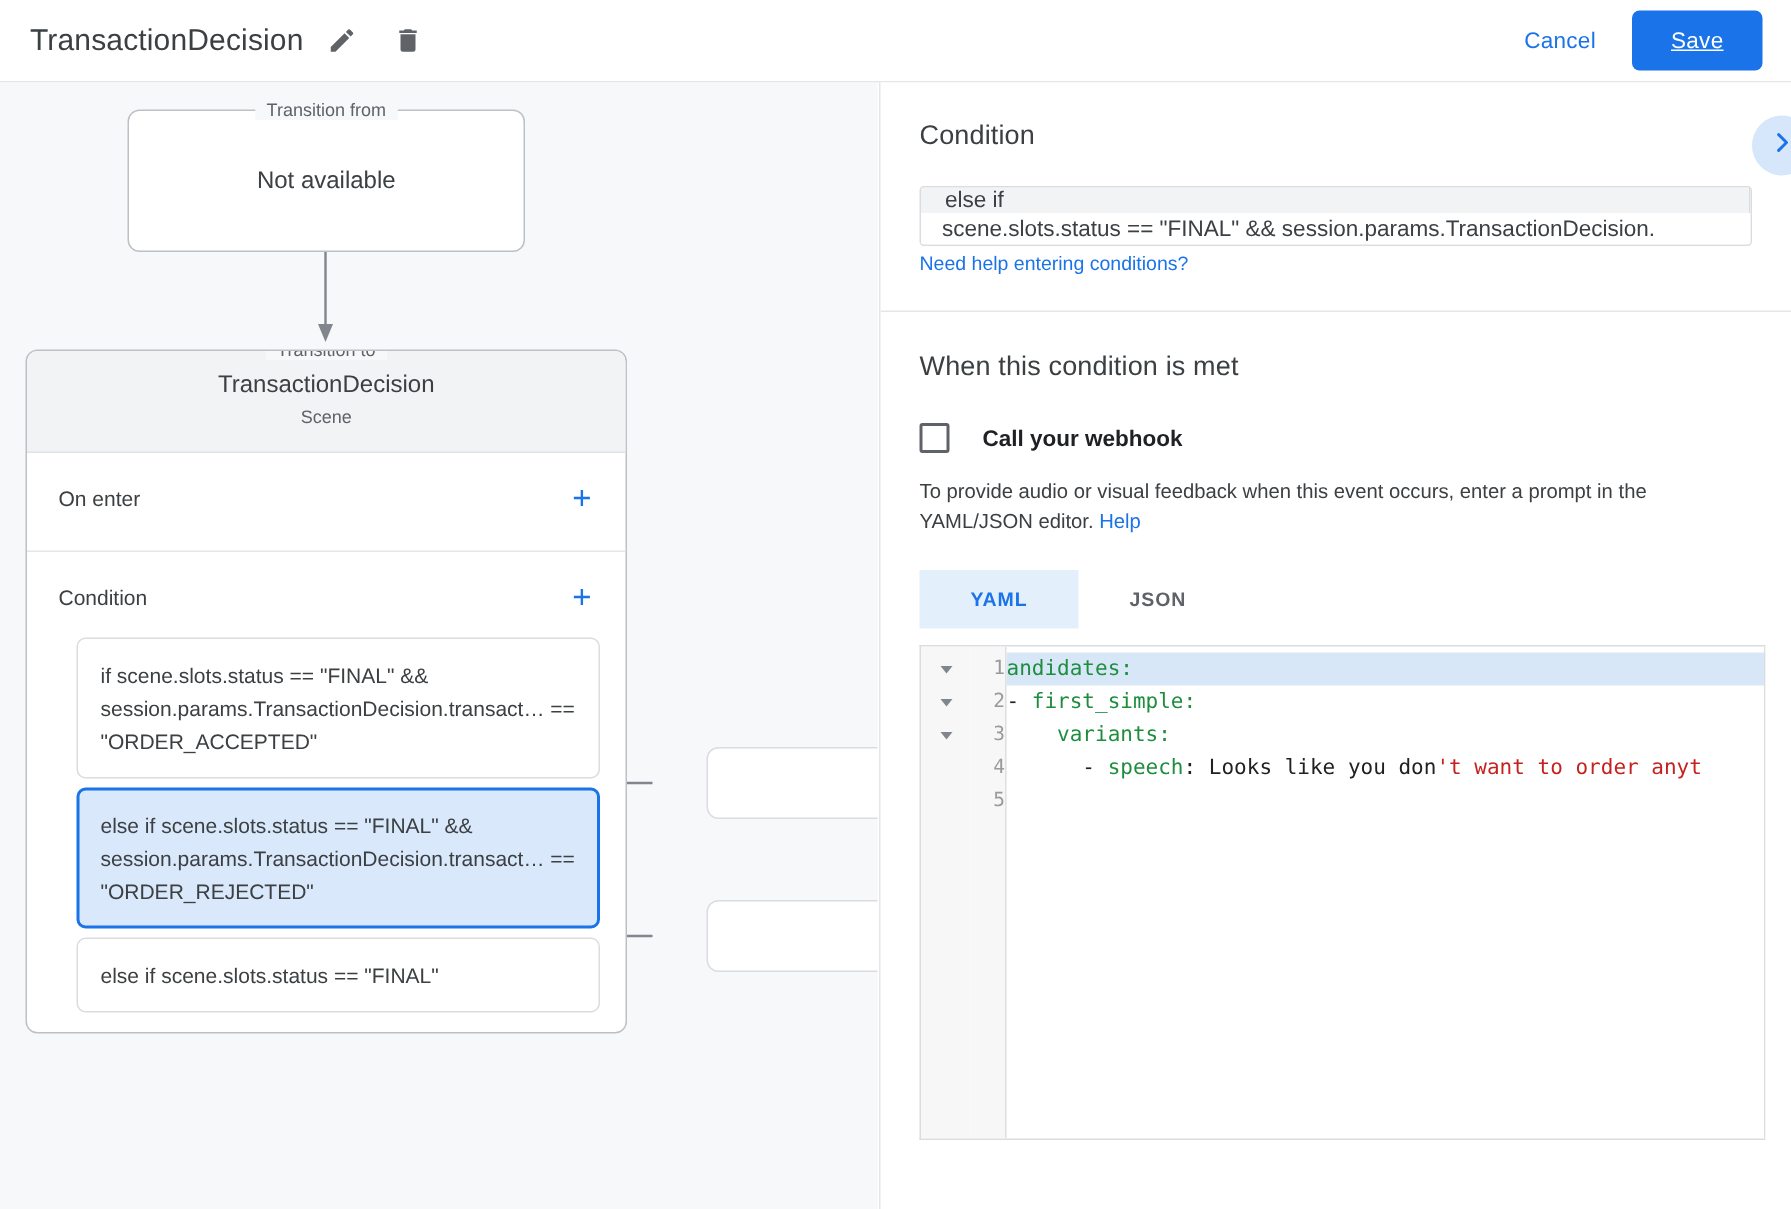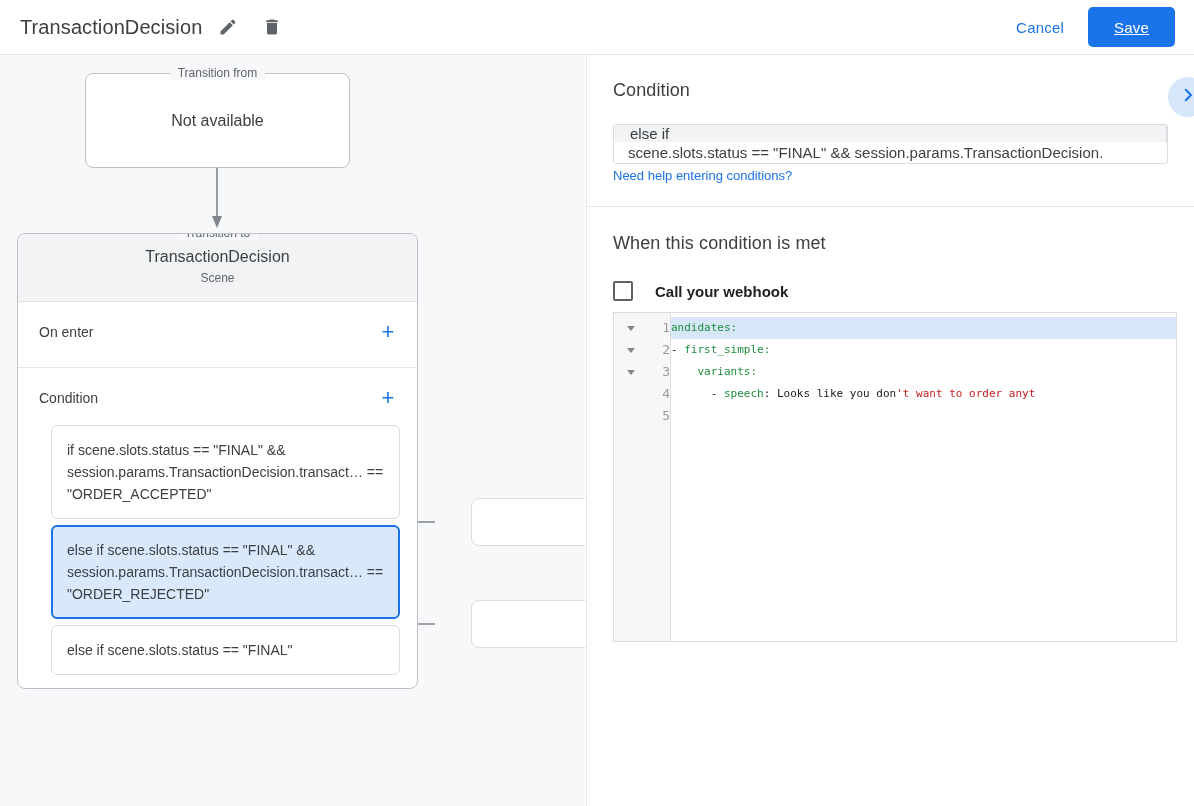--- a/index.html
+++ b/index.html
@@ -175,21 +175,21 @@
     width: 24px; background: #f7f7f7; border-right: 1px solid #e0e0e0;
     padding-top: 4px; text-align: right; flex: 0 0 auto;
   }
   .num-cell {
     height: 22px; line-height: 22px; font-family: "DejaVu Sans Mono", monospace;
     font-size: 13px; color: #9a9a9a;
   }
   .code-area { flex: 1 1 auto; padding-top: 4px; overflow: hidden; position: relative; }
   .code-line {
     height: 22px; line-height: 22px; white-space: pre;
-    font-family: "DejaVu Sans Mono", monospace; font-size: 11px; color: #202124;
+    font-family: "DejaVu Sans Mono", monospace; font-size: 14px; color: #202124;
   }
   .code-line.hl { background: #d7e7f8; }
   .tok-key { color: #1e8e3e; }
   .tok-str { color: #c5221f; }
   .tok-plain { color: #202124; }
   .editor-scroll-edge {
     position: absolute; right: 0; top: 0; width: 1px; height: 100%; background: #dadce0;
   }
 </style>
 </head>
@@ -300,21 +300,28 @@
 
     <div class="rp-met-block">
       <div class="met-heading">When this condition is met</div>
 
       <div class="cb-row">
         <div class="cb"></div>
         <div class="cb-label">Call your webhook</div>
       </div>
 
 
-
+      <div class="helper-text">
+        <span>To provide audio or visual feedback when this event occurs, enter a prompt in the YAML/JSON editor. </span><a>Help</a>
+      </div>
+
+      <div class="tabs">
+        <button class="tab active">YAML</button>
+        <button class="tab">JSON</button>
+      </div>
 
       <div class="editor">
         <div class="fold-gutter">
             <div class="fold-cell">
               <svg width="10" height="10" viewBox="0 0 10 10">
                 <polygon points="1,3 9,3 5,8" fill="#80868b"></polygon>
               </svg>
             </div>
             <div class="fold-cell">
               <svg width="10" height="10" viewBox="0 0 10 10">

